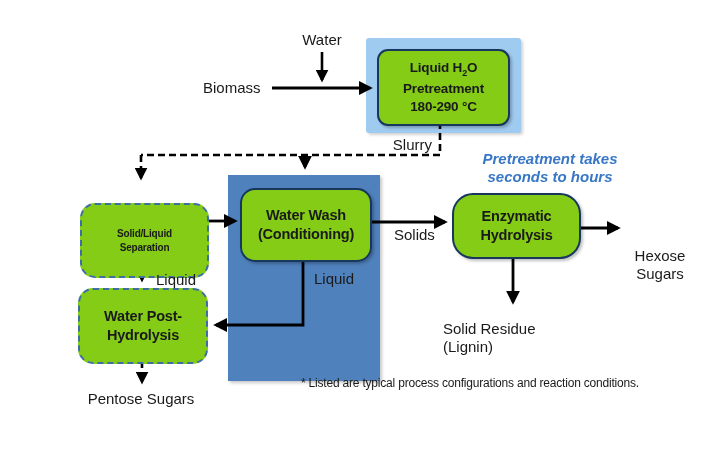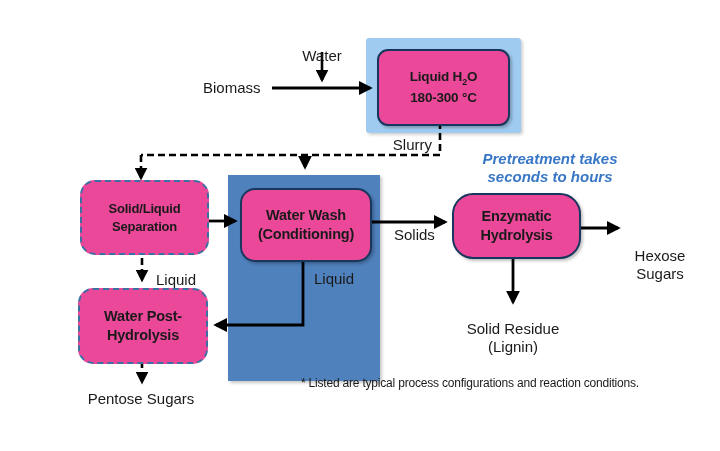--- a/index.html
+++ b/index.html
@@ -20,59 +20,59 @@
     box-shadow: 2px 2px 3px rgba(0,0,0,0.18);
   }
   .bg.dark {
     left: 228px; top: 175px; width: 152px; height: 206px;
     background: var(--dark-blue-panel, #4F81BD);
     box-shadow: 2px 2px 3px rgba(0,0,0,0.22);
   }
   svg.lines { position: absolute; left: 0; top: 0; z-index: 2; }
   .box {
     position: absolute; z-index: 3;
-    background: #ec4899;
+    background: #84cc16;
     display: flex; flex-direction: column;
     align-items: center; justify-content: center;
     text-align: center;
     font-weight: bold;
     line-height: 1.32;
     letter-spacing: -0.2px;
     color: var(--text-color, #1a1a1a);
   }
   .box.solid {
     border: 2.5px solid var(--box-border, #17375E);
     box-shadow: 2px 2px 3px rgba(0,0,0,0.25);
   }
   .box.dashed {
     border: 2px dashed var(--dashed-box-border, #3E6FA3);
   }
   .box.pretreat   { left: 377px; top: 49px;  width: 129px; height: 73px; border-radius: 11px; font-size: 13.5px; }
   .box.pretreat sub { font-size: 9px; }
   .box.waterwash  { left: 240px; top: 188px; width: 128px; height: 70px; border-radius: 15px; font-size: 14.5px; }
   .box.enzymatic  { left: 452px; top: 193px; width: 125px; height: 62px; border-radius: 21px; font-size: 14.5px; }
-  .box.separation { left: 80px;  top: 180px; width: 125px; height: 71px; border-radius: 15px; font-size: 13px; }
+  .box.separation { left: 80px;  top: 203px; width: 125px; height: 71px; border-radius: 15px; font-size: 10px; }
   .box.acid       { left: 78px;  top: 288px; width: 126px; height: 72px; border-radius: 15px; font-size: 14.5px; }
   .lbl {
     position: absolute; z-index: 3;
     font-size: 15px; line-height: 1.2;
     white-space: pre-line;
     color: var(--text-color, #1a1a1a);
   }
-  .lbl.water    { left: 262px; top: 47px;  width: 120px; text-align: center; }
+  .lbl.water    { left: 262px; top: 31px;  width: 120px; text-align: center; }
   .lbl.biomass  { left: 203px; top: 79px; }
   .lbl.slurry   { left: 358px; top: 136px; width: 74px; text-align: right; }
   .lbl.note     { left: 460px; top: 138px; width: 180px; text-align: center;
                   font-style: italic; font-weight: 600;
                   color: var(--note-text, #3876C6); margin-top: 12px; }
   .lbl.liquid-left   { left: 156px; top: 271px; }
   .lbl.liquid-center { left: 314px; top: 270px; }
   .lbl.solids   { left: 394px; top: 226px; }
   .lbl.hexose   { left: 618px; top: 210px; width: 84px; text-align: center; margin-top: 37px; }
-  .lbl.residue  { left: 443px; top: 320px; width: 140px; text-align: center; }
+  .lbl.residue  { left: 443px; top: 320px; width: 140px; }
   .lbl.pentose  { left: 71px;  top: 390px; width: 140px; text-align: center; }
   .lbl.footnote { left: 301px; top: 376px; font-size: 12px; letter-spacing: -0.2px; }
 </style>
 </head>
 <body>
 
 <div class="canvas">
 
   <div class="bg light"></div>
   <div class="bg dark"></div>
@@ -93,21 +93,22 @@
     <line x1="142" y1="258" x2="142" y2="280" stroke="#000" stroke-width="2.6" stroke-dasharray="7,4" marker-end="url(#ah)"></line>
     <line x1="368" y1="222" x2="445" y2="222" stroke="#000" stroke-width="2.8" marker-end="url(#ah)"></line>
     <polyline points="303,259 303,325 216,325" fill="none" stroke="#000" stroke-width="2.8" marker-end="url(#ah)"></polyline>
     <line x1="578" y1="228" x2="618" y2="228" stroke="#000" stroke-width="2.8" marker-end="url(#ah)"></line>
     <line x1="513" y1="256" x2="513" y2="302" stroke="#000" stroke-width="2.8" marker-end="url(#ah)"></line>
     <line x1="142" y1="361" x2="142" y2="382" stroke="#000" stroke-width="2.6" stroke-dasharray="7,4" marker-end="url(#ah)"></line>
   </svg>
 
   <div class="box solid pretreat">
     <div><span>Liquid H</span><sub>2</sub><span>O</span></div>
-    <div>180-300 °C</div>
+    <div>Pretreatment</div>
+    <div>180-290 °C</div>
   </div>
 
   <div class="box solid waterwash">
     <div>Water Wash</div>
     <div>(Conditioning)</div>
   </div>
 
   <div class="box solid enzymatic">
     <div>Enzymatic</div>
     <div>Hydrolysis</div>

